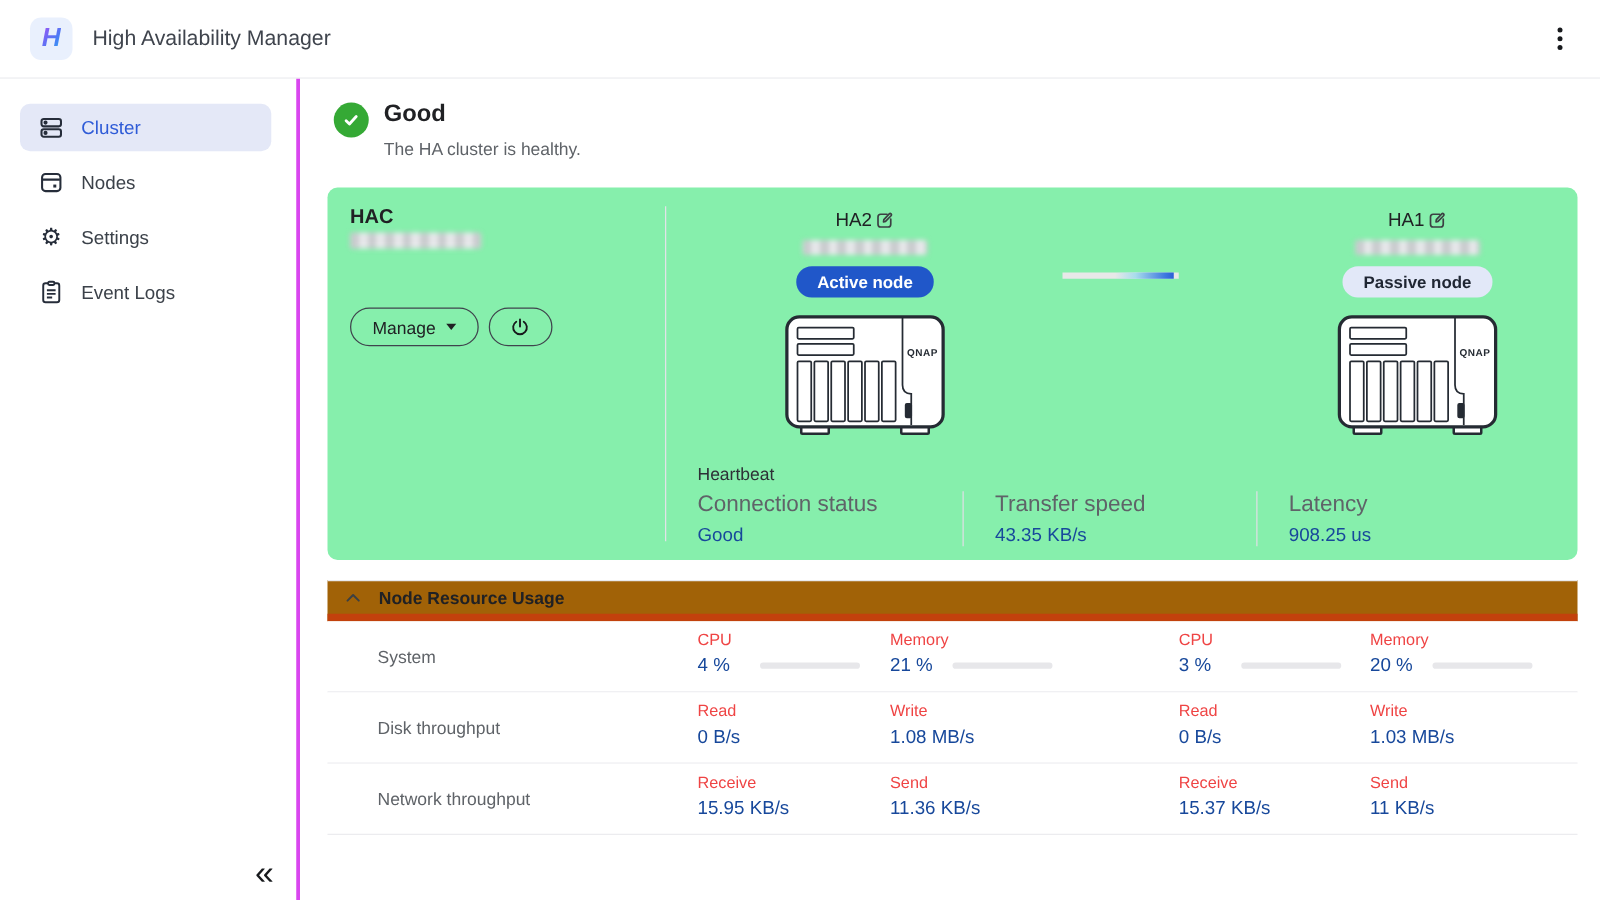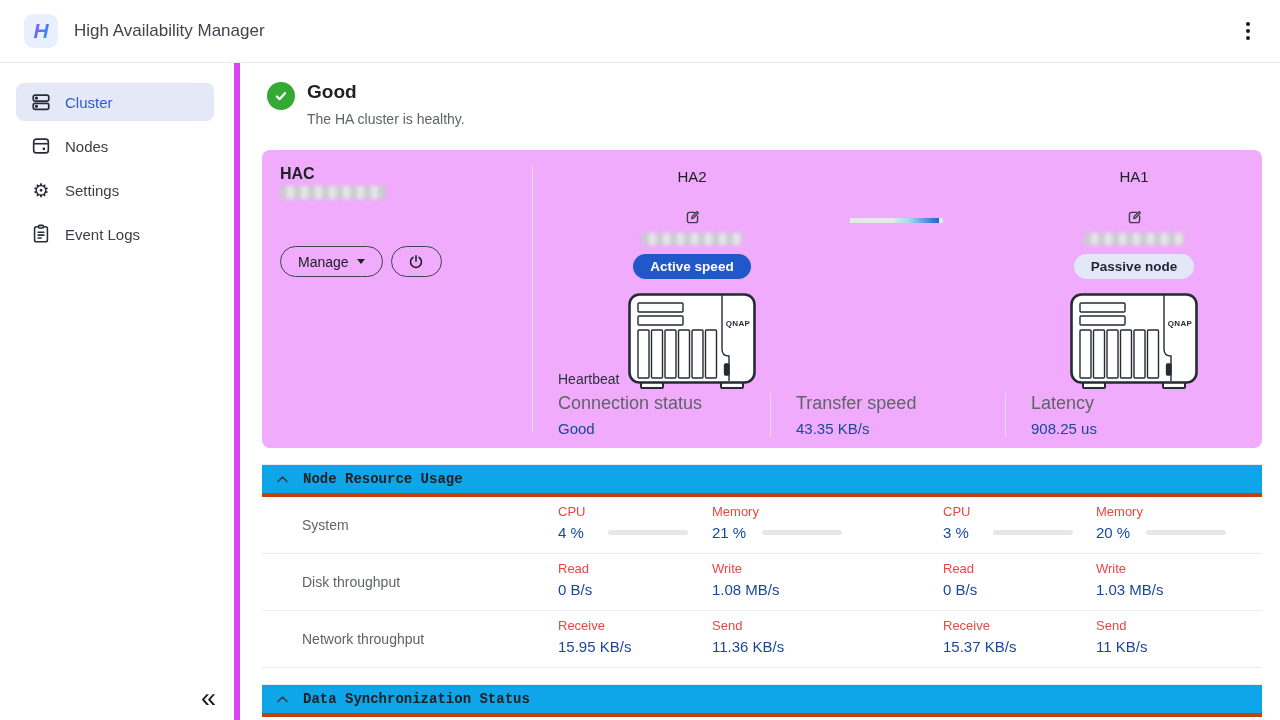--- a/index.html
+++ b/index.html
@@ -14,58 +14,58 @@
     display:flex; align-items:center; justify-content:center; margin-right:16px; }
   .logo span { font-size:21px; font-weight:bold; font-style:italic;
     background:linear-gradient(130deg,#8a5cf5 20%,#4b7bf5 60%,#2bb3f0 100%);
     -webkit-background-clip:text; background-clip:text; color:transparent; }
   .app-title { font-size:17px; font-weight:500; color:#3f444d; }
   .kebab { margin-left:auto; display:flex; flex-direction:column; gap:3px; padding:6px; cursor:pointer; }
   .kebab i { width:4px; height:4px; border-radius:50%; background:#17191c; }
 
   
   .sidebar { position:absolute; top:63px; left:0; width:240px; bottom:0; background:#fff;
-    border-right:6px solid #d946ef; padding-top:20px; }
+    border-right:3px solid #d946ef; padding-top:20px; }
   .side-item { display:flex; align-items:center; height:38px; margin:0 20px 6px 16px;
     padding-left:14px; border-radius:8px; cursor:pointer; gap:13px; }
   .side-item svg, .side-item .gl { flex:0 0 22px; text-align:center; }
   .side-item .label { font-size:15px; color:#3b4149; }
   .side-item.active { background:#e4e8f7; }
   .side-item.active .label { color:#2e5bd7; }
   .gl { font-size:19px; color:#262d3a; line-height:1; }
   .collapse-btn { position:absolute; bottom:8px; right:18px; font-size:27px; color:#17191c;
     cursor:pointer; line-height:1; }
 
   
   .main { position:absolute; top:63px; left:240px; right:0; bottom:0; background:#fff; }
 
   .status-icon { position:absolute; left:27px; top:19px; width:28px; height:28px;
     border-radius:50%; background:#35a935; display:flex; align-items:center; justify-content:center; }
   .status-title { position:absolute; left:67px; top:18px; font-size:19px; font-weight:bold; color:#202124; }
   .status-sub { position:absolute; left:67px; top:48px; font-size:14px; color:#5f6368; }
 
   
   .card { position:absolute; left:22px; top:87px; width:1000px; height:298px;
-    background:#f0abfc; border-radius:8px; }
+    background:#86efac; border-radius:8px; }
   .card .vdiv { position:absolute; left:270px; top:15px; bottom:15px; width:1px; background:#e2e3e8; }
   .hac-name { position:absolute; left:18px; top:15px; font-size:16px; font-weight:bold; }
   .redact { background:repeating-linear-gradient(90deg,#c9cbce 0 7px,#e7e8ea 7px 14px);
     filter:blur(2px); border-radius:2px; }
   .hac-ip { position:absolute; left:18px; top:36px; width:105px; height:13px; }
   .btn-row { position:absolute; left:18px; top:96px; display:flex; gap:8px; }
   .pill-btn { height:31px; border:1px solid #3f444d; border-radius:16px; background:transparent;
     display:flex; align-items:center; justify-content:center; gap:8px; padding:0 17px;
     font-size:14px; color:#202124; cursor:pointer; font-family:inherit; }
   .caret { width:0; height:0; border-left:4px solid transparent; border-right:4px solid transparent;
     border-top:5px solid #202124; }
   .pwr-btn { width:51px; padding:0; }
 
   .node-col { position:absolute; top:18px; width:200px; display:flex; flex-direction:column; align-items:center; }
   .node-a { left:330px; } .node-b { left:772px; }
-  .node-name-row { display:flex; align-items:center; gap:24px;flex-direction:column; }
+  .node-name-row { display:flex; align-items:center; gap:1px; }
   .node-name { font-size:15px; color:#202124; }
   .edit-icon { cursor:pointer; display:flex; }
   .node-ip { width:100px; height:12px; margin-top:7px; }
   .badge { margin-top:9px; padding:5px 17px; border-radius:15px; font-size:13.5px; font-weight:bold; }
   .badge.active { background:#2057c9; color:#fff; }
   .badge.passive { background:#e2e8f8; color:#1f2633; }
   .nas { margin-top:13px; }
 
   .transfer-bar { position:absolute; left:588px; top:68px; width:93px; height:5px; background:#e8e8e8; }
   .transfer-bar .pulse { position:absolute; top:0; bottom:0; left:45%; width:51%;
@@ -73,23 +73,23 @@
 
   .hb-title { position:absolute; left:296px; top:221px; font-size:14px; color:#2d3136; }
   .hb-col { position:absolute; top:243px; }
   .hb-col .hb-label { font-size:18px; color:#5f6368; }
   .hb-col .hb-value { font-size:15px; color:#17489b; margin-top:6px; }
   .hb-0 { left:296px; }
   .hb-1 { left:508px; padding-left:25px; border-left:1px solid #dddfe4; min-height:38px; }
   .hb-2 { left:743px; padding-left:25px; border-left:1px solid #dddfe4; min-height:38px; }
 
   
-  .section-header { position:absolute; left:22px; width:1000px; height:33px; background:#0ea5e9;
-    border-top:1px solid #e9eaee; border-bottom:4px solid #c2410c;
-    display:flex; align-items:center;font-family:Liberation Mono, monospace; }
+  .section-header { position:absolute; left:22px; width:1000px; height:33px; background:#a16207;
+    border-top:1px solid #e9eaee; border-bottom:6px solid #c2410c;
+    display:flex; align-items:center; }
   .sec-resource { top:401px; }
   .sec-sync { top:621px; }
   .sec-chevron { margin-left:14px; display:flex; cursor:pointer; }
   .sec-title { margin-left:14px; font-size:14px; font-weight:bold; color:#202124; }
 
   .rows { position:absolute; left:22px; top:434px; width:1000px; }
   .res-row { position:relative; height:57px; border-bottom:1px solid #ececef; background:#fff; }
   .row-label { position:absolute; left:40px; top:50%; transform:translateY(-50%);
     font-size:14px; color:#5f6368; }
   .mcell { position:absolute; top:7px; }
@@ -181,21 +181,21 @@
         <div class="node-name-row">
           <span class="node-name">HA2</span>
           <span class="edit-icon">
             <svg width="17" height="17" viewBox="0 0 20 20" fill="none" stroke="#3c4043" stroke-width="1.6" stroke-linecap="round" stroke-linejoin="round">
               <path d="M12.5 4H6.5C5 4 4 5.1 4 6.6v6.8C4 14.9 5 16 6.5 16h7c1.5 0 2.5-1.1 2.5-2.6V8.5"></path>
               <path d="M9.2 11.2l1.9-.5 5.2-5.3c.5-.5.5-1.2 0-1.7s-1.2-.5-1.7 0L9.5 9l-.3 2.2z"></path>
             </svg>
           </span>
         </div>
         <div class="node-ip redact"></div>
-        <div class="badge active">Active speed</div>
+        <div class="badge active">Active node</div>
         <svg class="nas" width="130" height="100" viewBox="0 0 130 100">
           <g fill="#fff" stroke="#252b33">
             <rect x="14" y="88" width="22" height="8" rx="1" stroke-width="2"></rect>
             <rect x="94" y="88" width="22" height="8" rx="1" stroke-width="2"></rect>
             <rect x="2.5" y="2.5" width="125" height="88" rx="10" stroke-width="2.6"></rect>
             <g stroke-width="1.4">
               <rect x="11" y="11" width="45" height="9" rx="1"></rect>
               <rect x="11" y="24" width="45" height="9" rx="1"></rect>
               <rect x="11" y="38" width="11" height="48" rx="1"></rect>
               <rect x="24.5" y="38" width="11" height="48" rx="1"></rect>
@@ -361,23 +361,15 @@
           <div class="mcell mcol-3">
     <div class="m-label">Send</div>
     <div class="m-valrow">
       <span class="m-value">11 KB/s</span>
 
     </div>
   </div>
         </div>
       </div>
 
-    <div class="section-header sec-sync">
-      <span class="sec-chevron">
-        <svg width="13" height="10" viewBox="0 0 13 10" fill="none" stroke="#3c4043" stroke-width="1.6" stroke-linecap="round" stroke-linejoin="round">
-            <path d="M2 7.5L6.5 3 11 7.5"></path>
-          </svg>
-      </span>
-      <span class="sec-title">Data Synchronization Status</span>
-    </div>
 
   </div>
 </div>
 
 </body></html>

